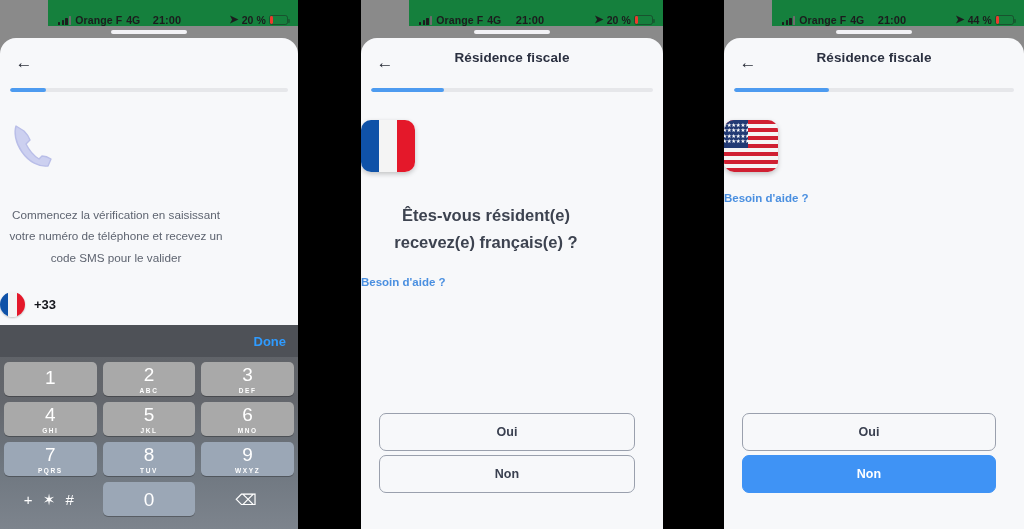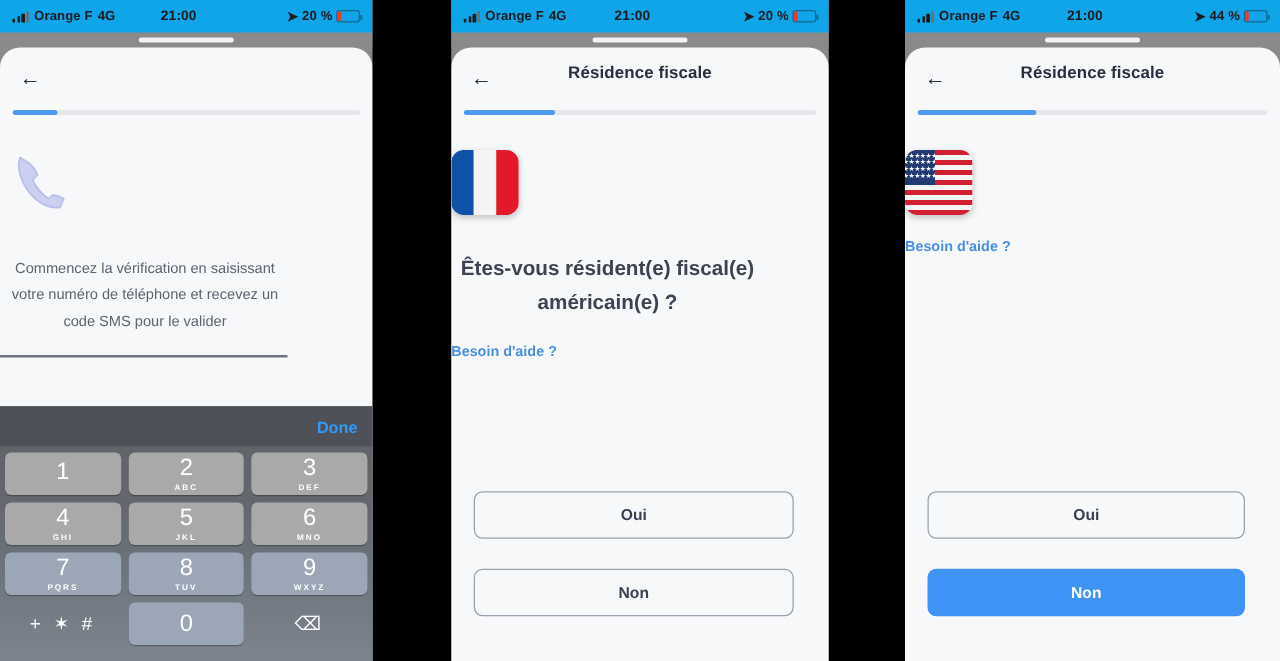--- a/index.html
+++ b/index.html
@@ -5,22 +5,22 @@
   html,body{margin:0;padding:0;background:#000;}
   body{width:1024px;height:529px;overflow:hidden;font-family:"Liberation Sans",sans-serif;}
   .stage{position:relative;width:1024px;height:529px;background:#000;}
 
   .phone{position:absolute;top:0;height:529px;overflow:hidden;background:#8a8a8a;}
   #panel1{left:0;width:298px;}
   #panel2{left:361px;width:302px;}
   #panel3{left:724px;width:300px;}
 
   
-  .statusbar{position:relative;height:26px;background:#0ea5e9;display:flex;align-items:center;
-             padding:0 10px;color:#1c1c1e;font-size:10.5px;font-weight:600;letter-spacing:.1px;}
+  .statusbar{position:relative;height:26px;background:#15803d;display:flex;align-items:flex-end;
+             padding:0 10px;color:#1c1c1e;font-size:10.5px;font-weight:600;letter-spacing:.1px;margin-left:48px;}
   .sb-left{display:flex;align-items:center;gap:4px;}
   .sb-center{position:absolute;left:0;right:12px;text-align:center;font-size:11px;font-weight:700;pointer-events:none;}
   .sb-right{margin-left:auto;display:flex;align-items:center;gap:3px;position:relative;z-index:2;}
   .bars{display:flex;align-items:flex-end;gap:1.5px;height:9px;}
   .bars i{display:block;width:2.2px;background:#1c1c1e;border-radius:.5px;}
   .bars i:nth-child(1){height:3px;}
   .bars i:nth-child(2){height:5px;}
   .bars i:nth-child(3){height:7px;}
   .bars i:nth-child(4){height:9px;background:#6d6d6d;}
   .loc{font-size:11px;transform:rotate(0deg);display:inline-block;}
@@ -69,21 +69,21 @@
   .us-flag .stripes span:nth-child(odd){background:#d02032;}
   .us-flag .stripes span:nth-child(even){background:#f5f5f5;}
   .us-flag .canton{position:absolute;left:0;top:0;width:44%;height:54%;background:#223a74;
                    display:flex;align-items:center;justify-content:center;color:#fff;
                    font-size:5.5px;line-height:.95;letter-spacing:-.4px;overflow:hidden;text-align:center;}
 
   .question{margin-top:30px;width:250px;text-align:center;font-size:16.5px;font-weight:700;
             color:#3d4350;line-height:1.65;}
   .helplink{margin-top:20px;font-size:11.5px;font-weight:600;color:#4a8fe0;}
 
-  .actions{padding:0 28px 36px 18px;display:flex;flex-direction:column;gap:24px;}
+  .actions{padding:0 28px 36px 18px;display:flex;flex-direction:column;gap:4px;}
   .btn{height:38px;border-radius:7px;display:flex;align-items:center;justify-content:center;
        font-size:12.5px;font-weight:700;box-sizing:border-box;}
   .btn.outline{background:#f7f8fa;border:1px solid #9aa0ad;color:#3a4050;}
   .btn.filled{background:#3f93f5;border:1px solid #3f93f5;color:#fff;}
 
   
   .keyboard{position:absolute;left:0;right:0;bottom:0;height:204px;
             background:linear-gradient(180deg,#5e6166 0%,#64676d 38%,#6f7780 70%,#7d848d 100%);}
   .kb-top{height:32px;display:flex;align-items:center;justify-content:flex-end;padding-right:12px;
           background:#4e5157;}
@@ -138,20 +138,29 @@
           </div>
       </div>
 
       <div class="body">
         <div class="phone-ill">
           <svg width="60" height="56" viewBox="0 0 60 56">
             <path d="M10 8 C8 14 9 24 16 34 C23 44 33 49 42 48 L45 41 C42 39 39 38 36 38 L33 41 C28 38 23 32 20 26 L24 22 C23 19 21 16 18 13 Z" fill="#ccd0f0" stroke="#b9bee8" stroke-width="1.4" stroke-linejoin="round"></path>
           </svg>
         </div>
         <div class="intro">Commencez la vérification en saisissant votre numéro de téléphone et recevez un code SMS pour le valider</div>
+        <div class="inputrow">
+          <span class="flag-circle">
+              <i class="fc-b"></i>
+              <i class="fc-w"></i>
+              <i class="fc-r"></i>
+            </span>
+          <span class="dial">+33</span>
+          <span placeholder=""></span>
+        </div>
         <div class="underline"></div>
       </div>
     </div>
 
     <div class="keyboard">
       <div class="kb-top">
         <span class="kb-done">Done</span>
       </div>
       <div class="keys">
         <div class="key">
@@ -238,21 +247,21 @@
             <b style="width:26%"></b>
           </div>
       </div>
 
       <div class="body">
         <div class="flag-square">
           <i class="fc-b"></i>
             <i class="fc-w"></i>
             <i class="fc-r"></i>
         </div>
-        <div class="question">Êtes-vous résident(e) fiscal(e) américain(e) ?</div>
+        <div class="question">Êtes-vous résident(e) recevez(e) français(e) ?</div>
         <div class="helplink">Besoin d'aide ?</div>
       </div>
 
       <div class="actions">
         <div class="btn outline">Oui</div>
         <div class="btn outline">Non</div>
       </div>
     </div>
   </div>
 

